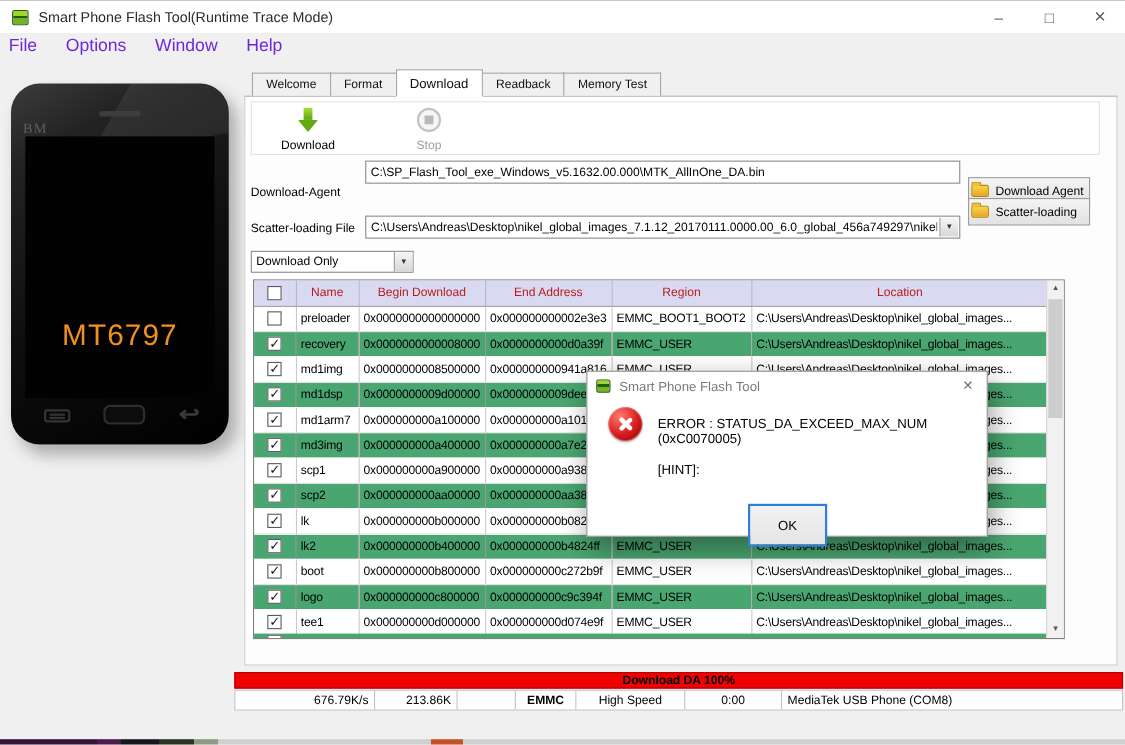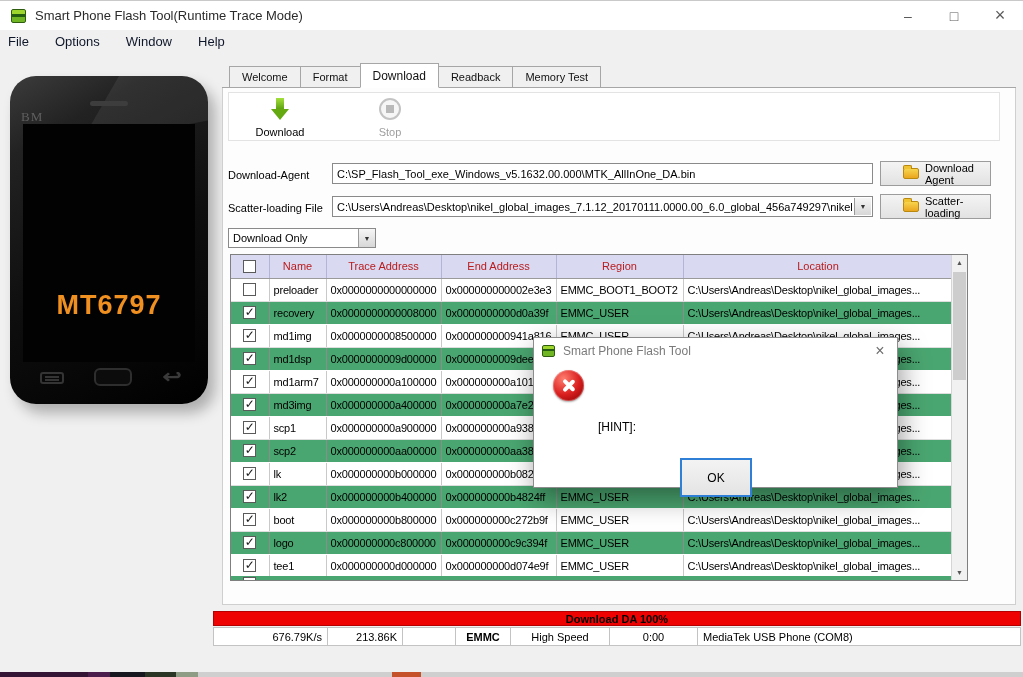--- a/index.html
+++ b/index.html
@@ -11,33 +11,33 @@
   .titlebar { left:0; top:0; width:1023px; height:30px; background:#ffffff; border-top:1px solid #c9c9c9; display:flex; align-items:center; }
   .app-icon { width:15px; height:14px; margin-left:11px; border:1px solid #2f5d10; border-radius:2px;
     background:linear-gradient(#9ed62e 0 35%, #245c12 35% 55%, #70b524 55% 100%); }
   .title-text { margin-left:9px; font-size:13px; color:#2b2b2b; }
   .win-controls { margin-left:auto; display:flex; }
   .win-btn { width:46px; height:29px; display:flex; align-items:center; justify-content:center; color:#5a5a5a; font-size:14px; }
   .win-btn.close { font-size:18px; }
 
   
   .menubar { left:0; top:31px; width:1023px; height:21px; background:#f0f0f0; display:flex; align-items:center; }
-  .menu-item { padding:0 13px; font-size:13px; color:#0f172a; }
+  .menu-item { padding:0 13px; font-size:16px; color:#6d28d9; }
   .menu-item:first-child { padding-left:8px; }
 
   
   .phone { left:10px; top:76px; width:198px; height:328px; border-radius:26px;
     background:linear-gradient(150deg,#3c3c3c 0%,#222 18%,#0e0e0e 55%,#000 100%);
     box-shadow:7px 9px 14px rgba(0,0,0,.28); overflow:hidden; }
   .phone-gloss { position:absolute; left:0; top:0; width:100%; height:34%;
     background:rgba(255,255,255,.07); clip-path:polygon(55% 0,100% 0,100% 40%,35% 62%); }
   .phone-speaker { position:absolute; left:80px; top:25px; width:38px; height:5px; border-radius:3px; background:#3d3d3d; }
   .phone-brand { position:absolute; left:11px; top:33px; color:#5f5f5f; font-family:"Liberation Serif",serif; font-size:13px; letter-spacing:1px; }
   .phone-screen { position:absolute; left:13px; top:48px; width:172px; height:238px; background:#020202; }
-  .phone-chip { position:absolute; left:0; width:100%; top:166px; text-align:center; color:#f09020; font-size:27px; font-weight:bold; letter-spacing:1px; }
+  .phone-chip { position:absolute; left:0; width:100%; top:166px; text-align:center; color:#f09020; font-size:27px; font-weight:normal; letter-spacing:1px; }
   .phone-nav { position:absolute; left:0; bottom:14px; width:100%; height:22px; }
   .nav-menu { position:absolute; left:30px; top:4px; width:24px; height:12px; border:2px solid #343434; border-radius:3px; }
   .nav-menu::before { content:""; position:absolute; left:3px; right:3px; top:2px; height:2px; background:#343434; box-shadow:0 3px 0 #343434; }
   .nav-home { position:absolute; left:84px; top:0; width:38px; height:18px; border:2px solid #2e2e2e; border-radius:6px; background:#0c0c0c; }
   .nav-back { position:absolute; right:28px; top:-3px; color:#3a3a3a; font-size:19px; font-weight:bold; transform:scaleX(1.2); }
 
   
   .tabstrip { left:222px; top:64px; width:794px; height:24px; border-bottom:1px solid #a6a6a6; display:flex; align-items:flex-end; padding-left:7px; }
   .tab { height:21px; background:#f0f0f0; border:1px solid #a6a6a6; border-bottom:none; font-size:11px; color:#111;
     display:flex; align-items:center; justify-content:center; padding:0 12px; margin-right:-1px; }
@@ -53,21 +53,21 @@
   .dl-arrow { position:absolute; left:31px; top:3px; width:16px; height:24px; }
   .dl-arrow .stem { position:absolute; left:4px; top:0; width:8px; height:11px; background:linear-gradient(#a4e03c,#5ea313); }
   .dl-arrow .head { position:absolute; left:-1px; top:11px; width:0; height:0; border-left:9px solid transparent; border-right:9px solid transparent; border-top:11px solid #63a90f; }
   .stop-circle { position:absolute; left:28px; top:3px; width:22px; height:22px; border-radius:50%; border:2px solid #c3c3c3; background:#f6f6f6; }
   .stop-circle::after { content:""; position:absolute; left:5px; top:5px; width:8px; height:8px; background:#b9b9b9; }
 
   
   .field-label { font-size:11px; color:#000; }
   .txt-input { border:1px solid #8a8a8a; background:#fff; font-size:11px; font-family:"Liberation Sans",sans-serif; padding:0 4px; color:#000; }
   .combo-arrow { position:absolute; right:1px; top:1px; bottom:1px; width:17px; background:linear-gradient(#f6f6f6,#d7d7d7); border-left:1px solid #9a9a9a; display:flex; align-items:center; justify-content:center; font-size:7px; color:#333; }
-  .browse-btn { position:absolute; width:111px; height:25px; background:linear-gradient(#f4f4f4,#e2e2e2); border:1px solid #9c9c9c; display:flex; align-items:center; font-size:11px; color:#000; padding-left:22px; }
+  .browse-btn { position:absolute; width:111px; height:25px; background:linear-gradient(#f4f4f4,#e2e2e2); border:1px solid #9c9c9c; display:flex; align-items:center; font-size:11px; color:#000; padding-left:2px; }
   .folder-ico { width:16px; height:11px; background:linear-gradient(#f8d44d,#eaa61e); border:1px solid #b9880e; border-radius:2px; position:relative; margin-right:6px; flex:none; }
   .folder-ico::before { content:""; position:absolute; left:-1px; top:-4px; width:7px; height:3px; background:#f0c333; border:1px solid #b9880e; border-bottom:none; border-radius:2px 2px 0 0; }
 
   
   .tablewrap { left:230px; top:254px; width:738px; height:327px; border:1px solid #7f7f7f; background:#fff; }
   table.ptable { border-collapse:collapse; table-layout:fixed; width:722px; }
   .ptable col.c0{width:38px} .ptable col.c1{width:57px} .ptable col.c2{width:115px} .ptable col.c3{width:115px} .ptable col.c4{width:127px} .ptable col.c5{width:270px}
   .ptable th { height:23px; background:#d9d9f2; border-right:1px solid #b4b4d6; border-bottom:1px solid #9a9a9a; font-size:11px; font-weight:normal; color:#b91c1c; }
   .ptable td { height:23px; border-right:1px solid #c9c9c9; border-bottom:1px solid #dedede; font-size:11px; color:#000; white-space:nowrap; overflow:hidden; padding:0 4px; letter-spacing:-0.2px; }
   .ptable td.cb-cell { text-align:center; padding:0; }
@@ -92,21 +92,21 @@
   .err-icon::before { transform:rotate(45deg); } .err-icon::after { transform:rotate(-45deg); }
   .dlg-error { position:absolute; left:64px; top:40px; font-size:12px; color:#000; }
   .dlg-hint { position:absolute; left:64px; top:82px; font-size:12px; color:#000000; }
   .ok-btn { position:absolute; left:146px; top:120px; width:72px; height:39px; border:2px solid #2f7fd6; background:linear-gradient(#f3f3f3,#e4e4e4); font-size:12px; color:#000; display:flex; align-items:center; justify-content:center; }
 
   
   .progress { left:213px; top:611px; width:808px; height:15px; background:#ee0202; border:1px solid #b40000; display:flex; align-items:center; justify-content:center; font-size:11px; font-weight:bold; color:#000; }
   .statusbar { left:213px; top:627px; width:808px; height:19px; background:#fff; border:1px solid #c3c3c3; display:flex; font-size:11px; color:#000; }
   .st-cell { border-right:1px solid #c3c3c3; display:flex; align-items:center; padding:0 5px; white-space:nowrap; overflow:hidden; }
   .st-right { justify-content:flex-end; } .st-center { justify-content:center; }
-  .s1{width:114px} .s2{width:75px} .s3{width:53px} .s4{width:55px; font-weight:bold} .s5{width:99px} .s6{width:88px} .s7{flex:1; border-right:none}
+  .s1{width:127px} .s2{width:75px} .s3{width:53px} .s4{width:55px; font-weight:bold} .s5{width:99px} .s6{width:88px} .s7{flex:1; border-right:none}
 
   
   .taskbar { left:0; top:672px; width:1023px; height:5px;
     background:linear-gradient(90deg,#351536 0 88px,#4a1d4d 88px 110px,#17171f 110px 145px,#2b3526 145px 176px,#8e9c86 176px 198px,#cfcfcf 198px 392px,#c4512a 392px 421px,#cfcfcf 421px 100%); }
 </style>
 </head>
 <body>
 
 <div class="abs titlebar">
   <div class="app-icon"></div>
@@ -157,32 +157,32 @@
       </div>
     <div class="lbl">Download</div>
   </div>
   <div class="tool-btn tb-stop">
     <div class="stop-circle"></div>
     <div class="lbl">Stop</div>
   </div>
 </div>
 
 <div class="abs field-label" style="left:228px; top:169px;">Download-Agent</div>
-<input class="abs txt-input" style="left: 332px; top: 163px; width: 541px; height: 21px;" value="C:\SP_Flash_Tool_exe_Windows_v5.1632.00.000\MTK_AllInOne_DA.bin">
+<input class="abs txt-input" style="left: 332px; top: 146px; width: 541px; height: 21px;" value="C:\SP_Flash_Tool_exe_Windows_v5.1632.00.000\MTK_AllInOne_DA.bin">
 <div class="abs browse-btn" style="left:880px; top:161px;">
   <span class="folder-ico"></span>
   <span>Download Agent</span>
 </div>
 
 <div class="abs field-label" style="left:228px; top:202px;">Scatter-loading File</div>
 <div class="abs" style="left:332px; top:196px; width:541px; height:21px;">
   <input class="txt-input" style="width: 541px; height: 21px; padding-right: 20px;" value="C:\Users\Andreas\Desktop\nikel_global_images_7.1.12_20170111.0000.00_6.0_global_456a749297\nikel_gl">
   <div class="combo-arrow" style="top:2px; bottom:2px; right:2px;">▼</div>
 </div>
-<div class="abs browse-btn" style="left:880px; top:194px;justify-content:space-between;">
+<div class="abs browse-btn" style="left:880px; top:180px;">
   <span class="folder-ico"></span>
   <span>Scatter-loading</span>
 </div>
 
 <div class="abs" style="left:228px; top:228px; width:148px; height:20px;">
   <div class="txt-input" style="width:148px; height:20px; line-height:18px;">Download Only</div>
   <div class="combo-arrow">▼</div>
 </div>
 
 <div class="abs tablewrap">
@@ -192,21 +192,21 @@
         <col class="c1">
         <col class="c2">
         <col class="c3">
         <col class="c4">
         <col class="c5">
       </colgroup>
     <thead>
       <tr>
         <th class="cb-cell"><span class="cb"></span></th>
         <th>Name</th>
-        <th>Trace Address</th>
+        <th>Begin Download</th>
         <th>End Address</th>
         <th>Region</th>
         <th>Location</th>
       </tr>
     </thead>
     <tbody>
       <tr>
         <td class="cb-cell"><span class="cb"></span></td>
         <td>preloader</td>
         <td>0x0000000000000000</td>
@@ -322,20 +322,21 @@
   </div>
 </div>
 
 <div class="abs dialog">
   <div class="dlg-title">
     <div class="app-icon"></div>
     <div class="dlg-title-text">Smart Phone Flash Tool</div>
     <div class="dlg-close">×</div>
   </div>
   <div class="err-icon"></div>
+  <div class="dlg-error">ERROR : STATUS_DA_EXCEED_MAX_NUM (0xC0070005)</div>
   <div class="dlg-hint">[HINT]:</div>
   <div class="ok-btn">OK</div>
 </div>
 
 <div class="abs progress">Download DA 100%</div>
 
 <div class="abs statusbar">
   <div class="st-cell st-right s1">676.79K/s</div>
   <div class="st-cell st-right s2">213.86K</div>
   <div class="st-cell s3"></div>

